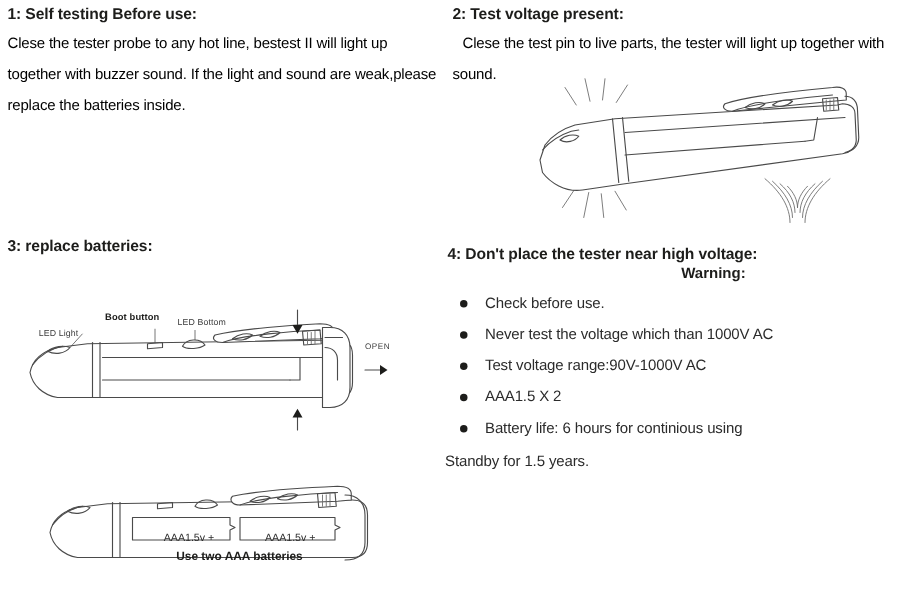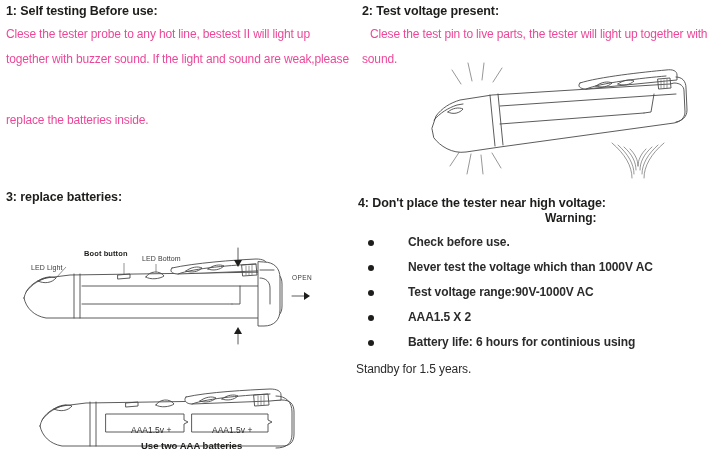--- a/index.html
+++ b/index.html
@@ -32,21 +32,21 @@
     font-size: 12.5px;
     font-weight: bold;
     letter-spacing: -0.1px;
     white-space: nowrap;
     color: #1d1d1b;
   }
   .body-line {
     font-size: 12px;
     letter-spacing: -0.15px;
     white-space: nowrap;
-    color: #ec4899;
+    color: #000000;
   }
   .warning-label {
     font-size: 12px;
     font-weight: bold;
     white-space: nowrap;
     color: #1d1d1b;
   }
 
   
   .bullet-list {
@@ -69,21 +69,21 @@
   }
   .bullet-dot {
     position: absolute;
     left: 0;
     top: 10px;
     width: 6px;
     height: 6px;
     border-radius: 50%;
     background: #1d1d1b;
   }
-  .bullet-text { display: inline-block; margin-left: 40px; font-weight: bold; }
+  .bullet-text { display: inline-block; margin-left: 20px; }
 
   .standby-line {
     position: absolute;
     left: 356px;
     top: 362px;
     font-size: 12px;
     color: #2b2b2b;
     white-space: nowrap;
     letter-spacing: -0.1px;
   }
@@ -129,21 +129,21 @@
   .arrowfill { fill: #1d1d1b; }
 </style>
 </head>
 <body>
 
 <div class="page">
 
   <div class="abs heading" style="left:6px; top:4px;">1: Self testing Before use:</div>
   <div class="abs body-line" style="left:6px; top:27px;">Clese the tester probe to any hot line, bestest II will light up</div>
   <div class="abs body-line" style="left:6px; top:52px;">together with buzzer sound. If the light and sound are weak,please</div>
-  <div class="abs body-line" style="left:6px; top:77px;margin-top:36px;">replace the batteries inside.</div>
+  <div class="abs body-line" style="left:6px; top:77px;">replace the batteries inside.</div>
 
   <div class="abs heading" style="left:362px; top:4px;">2: Test voltage present:</div>
   <div class="abs body-line" style="left:370px; top:27px;">Clese the test pin to live parts, the tester will light up together with</div>
   <div class="abs body-line" style="left:362px; top:52px;">sound.</div>
 
   <div class="abs" style="left:430px; top:50px; width:290px; height:130px;">
     <svg width="290" height="130" viewBox="0 0 290 130" aria-hidden="true">
 
       <g>
         <line class="ln-thin" x1="22" y1="20" x2="31" y2="34"></line>

